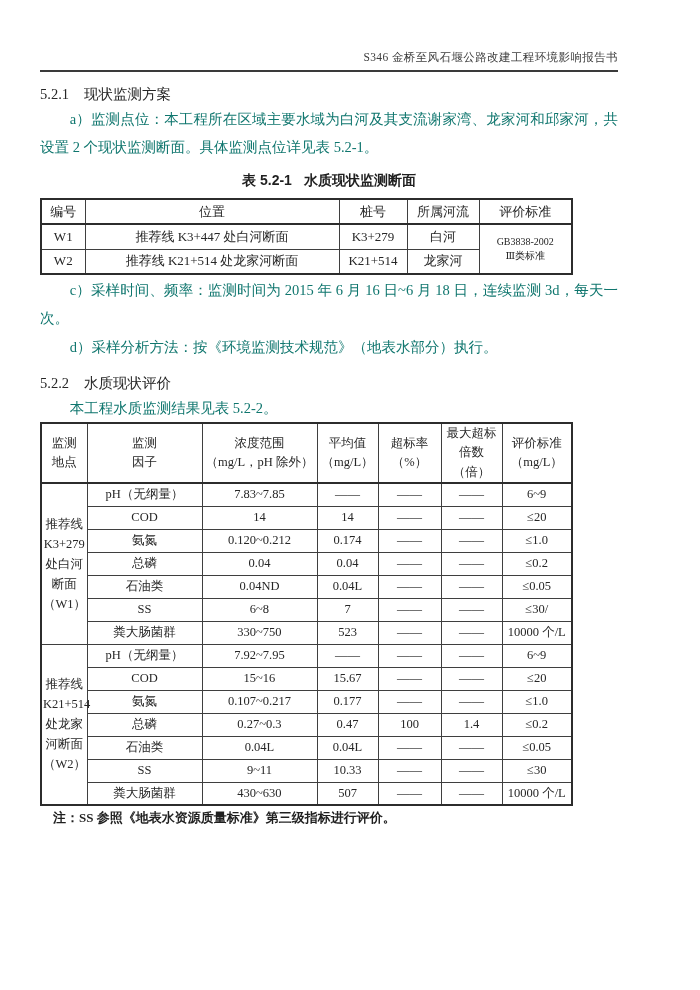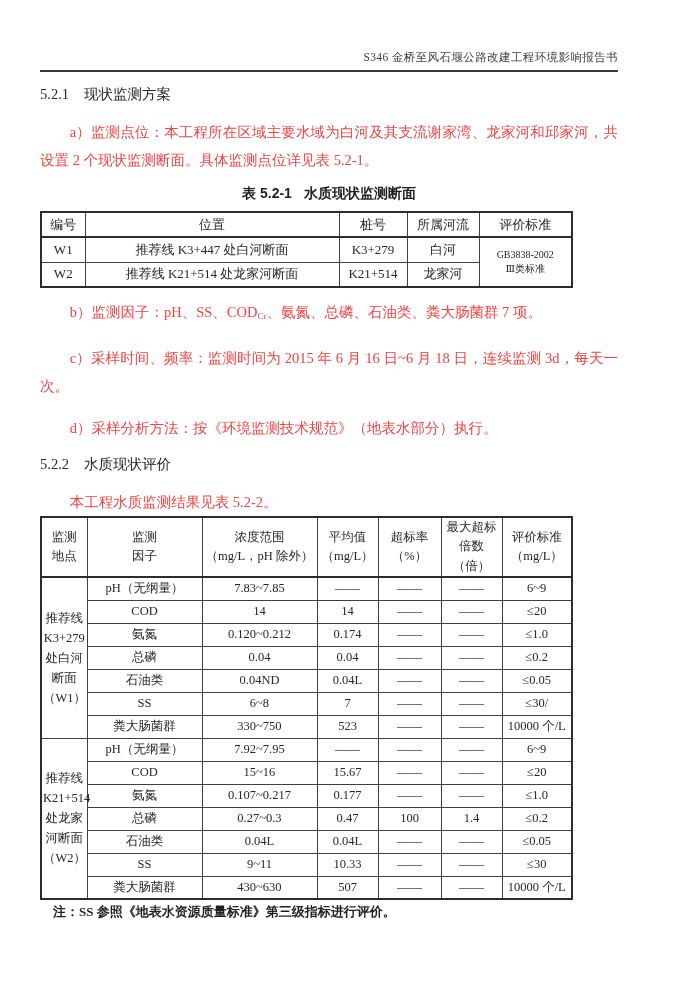--- a/index.html
+++ b/index.html
@@ -14,22 +14,22 @@
 
   .doc-header { text-align:right; font-size:11.5px; color:#3c3c3c; letter-spacing:.4px; }
   .header-rule { border-bottom:2px solid #3a3a3a; margin-top:5px; }
 
   .h-52 { margin:19px 0 0; font-family:"Liberation Sans","DejaVu Sans",sans-serif;
           font-size:15px; font-weight:bold; color:#1f1f1f; }
   .h-52 .h-num { margin-right:9px; }
   .h-sub { margin:13px 0 0; font-size:14.5px; font-weight:normal; color:#262626; }
   .h-sub .h-num { margin-right:15px; }
 
-  p.body-p { margin:14px 0 0; font-size:14.5px; line-height:28px;
-             text-indent:2.05em; text-align:justify; color:#ef4444; }
+  p.body-p { margin:1px 0 0; font-size:14.5px; line-height:28px;
+             text-indent:2.05em; text-align:justify; color:#0f766e; }
   .sub { font-size:9px; vertical-align:-2px; }
 
   .t-title { text-align:center; font-family:"Liberation Sans","DejaVu Sans",sans-serif;
              font-weight:bold; font-size:14px; color:#1f1f1f; margin:11px 0 8px; }
   .t-title .tt-label { margin-right:12px; }
   .t-title .tt-unit { margin-left:24px; }
 
   table { border-collapse:collapse; table-layout:fixed; width:531px;
           border:2px solid #2c2c2c; margin:0; }
   td, th { border:1px solid #3f3f3f; text-align:center; vertical-align:middle;
@@ -92,21 +92,20 @@
       </tr>
       <tr>
         <td>W2</td>
         <td>推荐线 K21+514 处龙家河断面</td>
         <td>K21+514</td>
         <td>龙家河</td>
       </tr>
     </tbody>
   </table>
 
-  <p class="body-p" style="margin-top:10px"><span>b）监测因子：pH、SS、COD</span><span class="sub">Cr</span><span>、氨氮、总磷、石油类、粪大肠菌群 7 项。</span></p>
   <p class="body-p">c）采样时间、频率：监测时间为 2015 年 6 月 16 日~6 月 18 日，连续监测 3d，每天一次。</p>
   <p class="body-p">d）采样分析方法：按《环境监测技术规范》（地表水部分）执行。</p>
 
   <div class="h-sub">
     <span class="h-num">5.2.2</span><span>水质现状评价</span>
   </div>
 
   <p class="body-p">本工程水质监测结果见表 5.2-2。</p>
 
 

